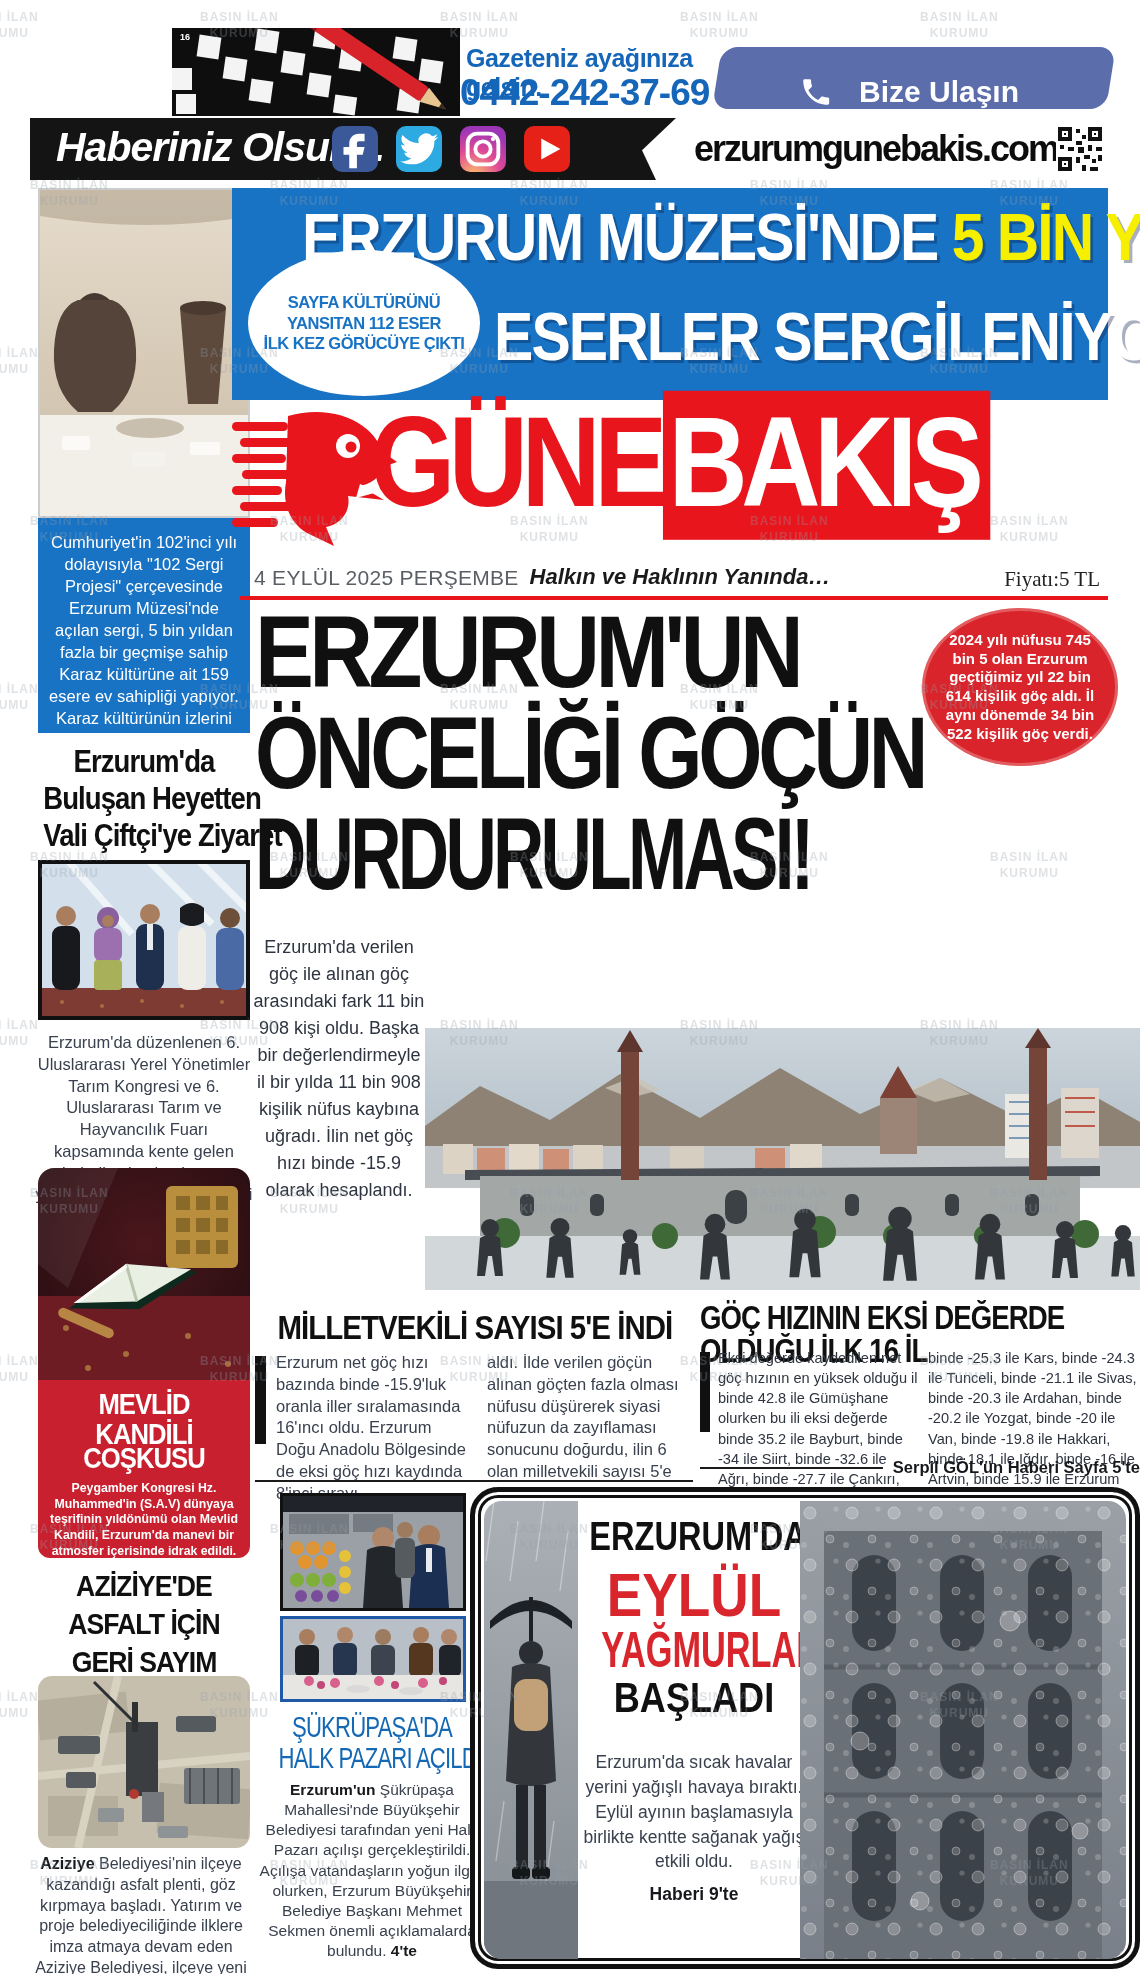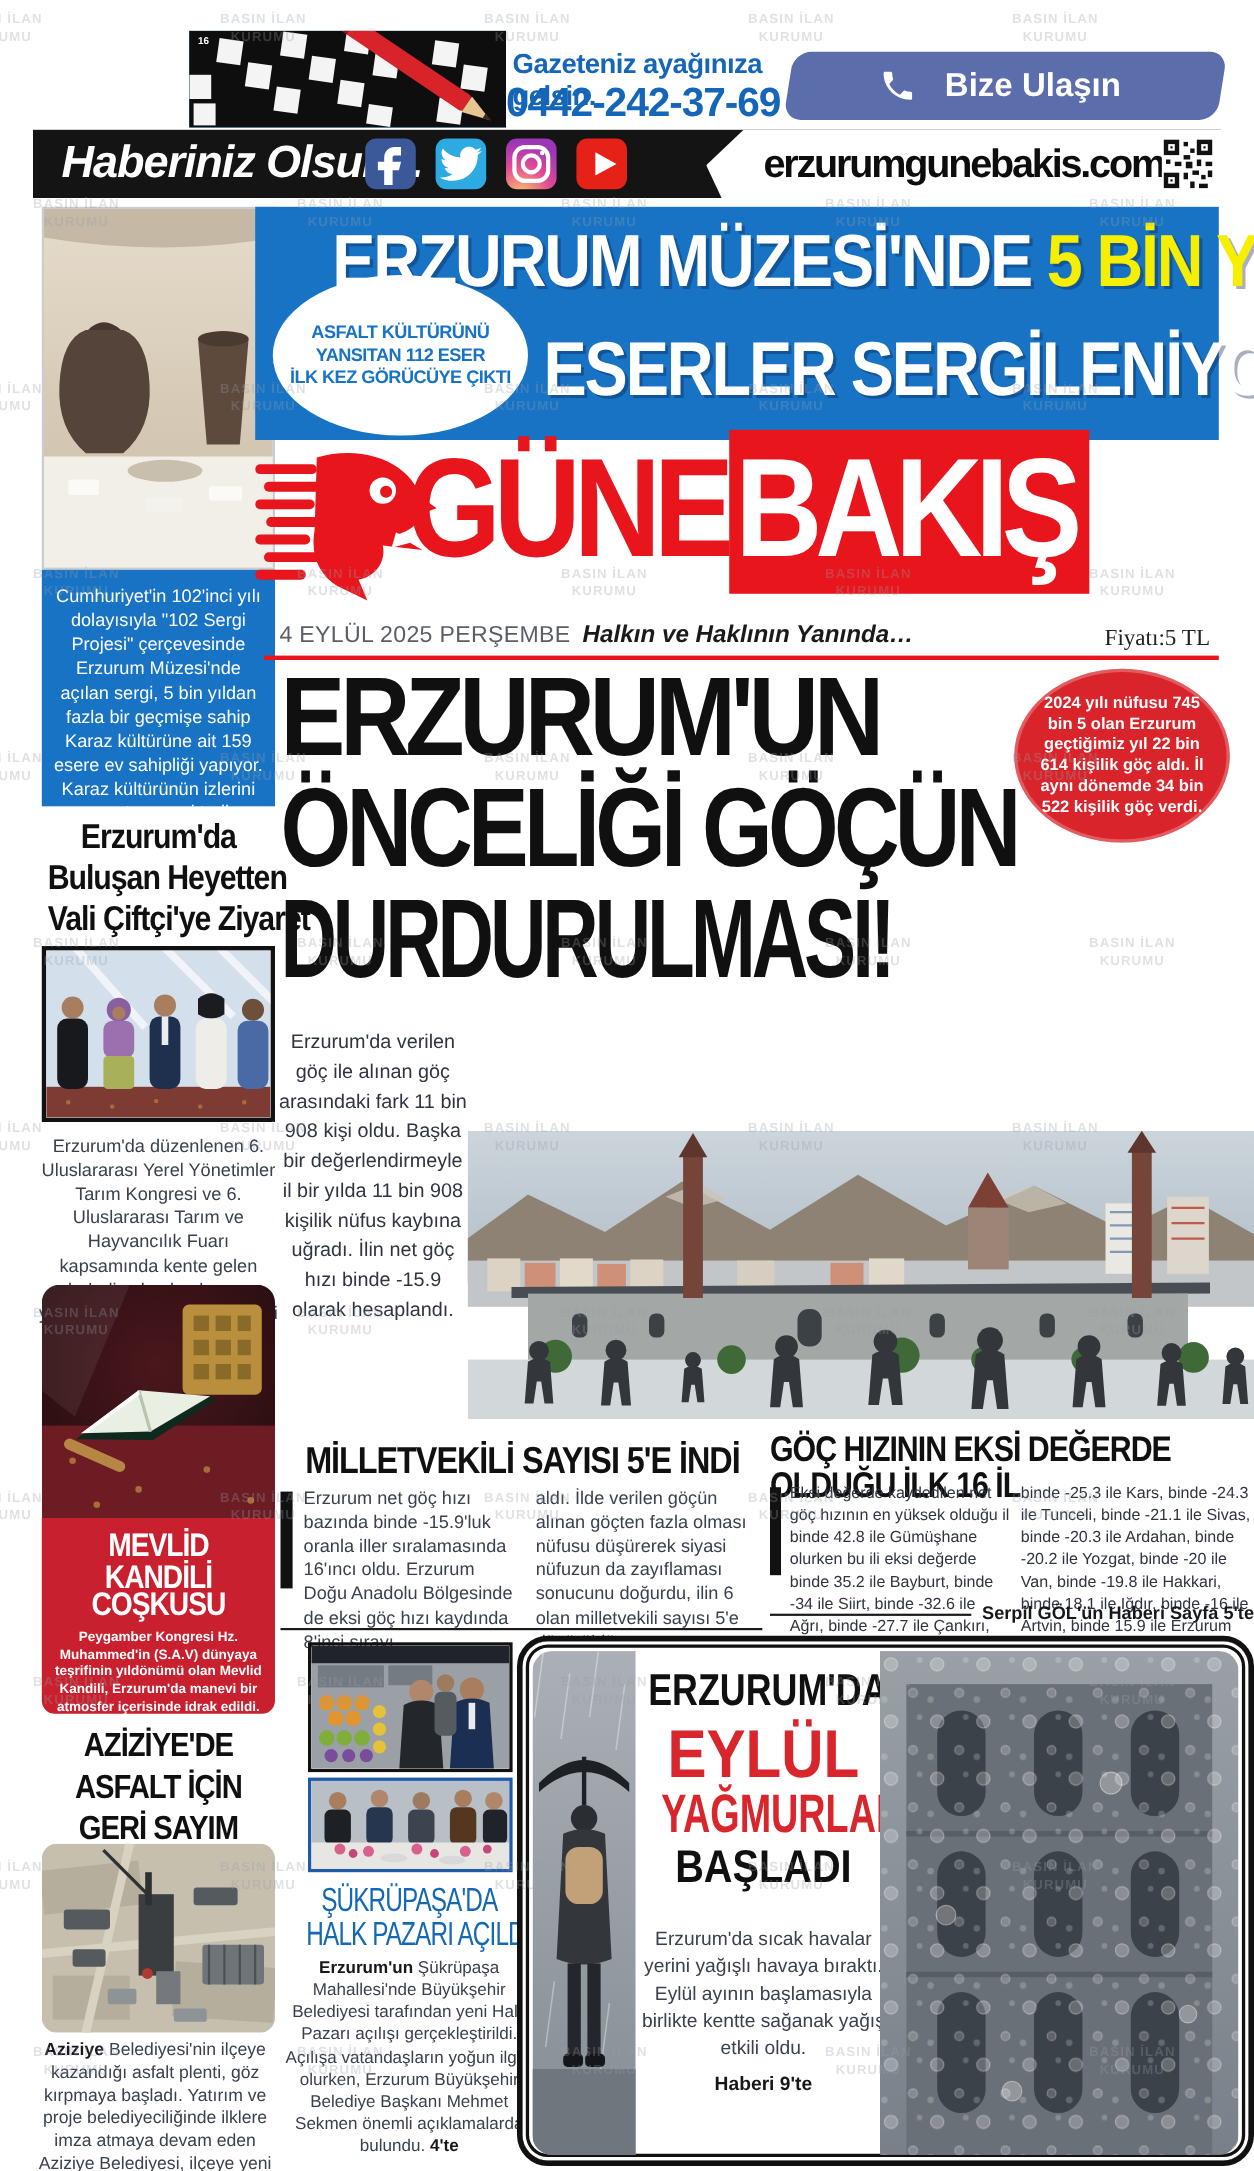--- a/index.html
+++ b/index.html
@@ -20,21 +20,21 @@
   #puzzletext{left:54px;top:36px;width:125px;line-height:.98;font-weight:900;font-size:25px;letter-spacing:-1px}
   #puzzletext .pl{display:block;transform:scale(.92,1.05);transform-origin:left top}
   #puzzletext .k{color:#121212}
   #puzzletext .r{color:var(--brand_red)}
   #crossword{left:172px;top:28px;width:288px;height:88px;background:#0c4a6e;overflow:hidden}
   #pnum{position:absolute;left:8px;top:4px;color:#fff;font-size:9px;font-weight:700;z-index:2}
   #delivery{left:466px;top:44px;width:250px;color:var(--phone_blue);font-size:25px;font-weight:600;letter-spacing:-0.5px}
   #phone{left:460px;top:72px;width:260px;color:var(--phone_blue);font-size:37px;font-weight:900;letter-spacing:-1px}
   #contactbtn{left:712px;top:47px;width:394px;height:62px;cursor:pointer}
   #contactbtn .btnbg{position:absolute;inset:0;background:var(--button_slate);border-radius:16px;transform:skewX(-9deg);transform-origin:bottom}
-  #contactbtn .btnrow{position:absolute;inset:0;display:flex;align-items:center;justify-content:center;gap:26px}
+  #contactbtn .btnrow{position:absolute;inset:0;display:flex;align-items:flex-end;justify-content:center;gap:26px}
   #contactbtn .lbl{color:#fff;font-size:30px;font-weight:800}
 
   
   #socialbar{left:30px;top:118px;width:1080px;height:62px;background:#141414}
   #slogan{position:absolute;left:26px;top:6px;color:#fff;font-size:41px;font-weight:800;font-style:italic;letter-spacing:-1px}
   .sicon{position:absolute;top:8px;width:46px;height:46px;border-radius:10px;cursor:pointer}
   #fb{left:302px;background:var(--facebook)}
   #tw{left:366px;background:var(--twitter)}
   #ig{left:430px;background:radial-gradient(circle at 30% 110%,#fdc468 0%,#df4996 45%,#9b36b7 80%)}
   #yt{left:494px;background:var(--youtube)}
@@ -399,21 +399,21 @@
 
   <div class="abs" id="bluebox">
     <p>Cumhuriyet'in 102'inci yılı dolayısıyla "102 Sergi Projesi" çerçevesinde Erzurum Müzesi'nde açılan sergi, 5 bin yıldan fazla bir geçmişe sahip Karaz kültürüne ait 159 esere ev sahipliği yapıyor. Karaz kültürünün izlerini yansıtan sergi tarih meraklılarının ilgisini çekiyor.</p>
     <span class="ref">Haberi 2'de</span>
   </div>
 
   <div class="abs" id="bluebanner">
     <span class="banln" id="banln1"><span>ERZURUM MÜZESİ'NDE </span><span class="yel">5 BİN YILLIK</span></span>
     <span class="banln" id="banln2">ESERLER SERGİLENİYOR!</span>
     <div id="badge">
-      <span>ASFALT KÜLTÜRÜNÜ</span>
+      <span>SAYFA KÜLTÜRÜNÜ</span>
       <span>YANSITAN 112 ESER</span>
       <span>İLK KEZ GÖRÜCÜYE ÇIKTI</span>
     </div>
   </div>
 
   <div class="abs" id="masthead">
     <svg id="eagle" width="165" height="150" viewBox="0 0 165 150">
       <g fill="#e8151d">
         <rect x="0" y="16" width="56" height="9" rx="4.5"></rect>
         <rect x="8" y="32" width="62" height="9" rx="4.5"></rect>

